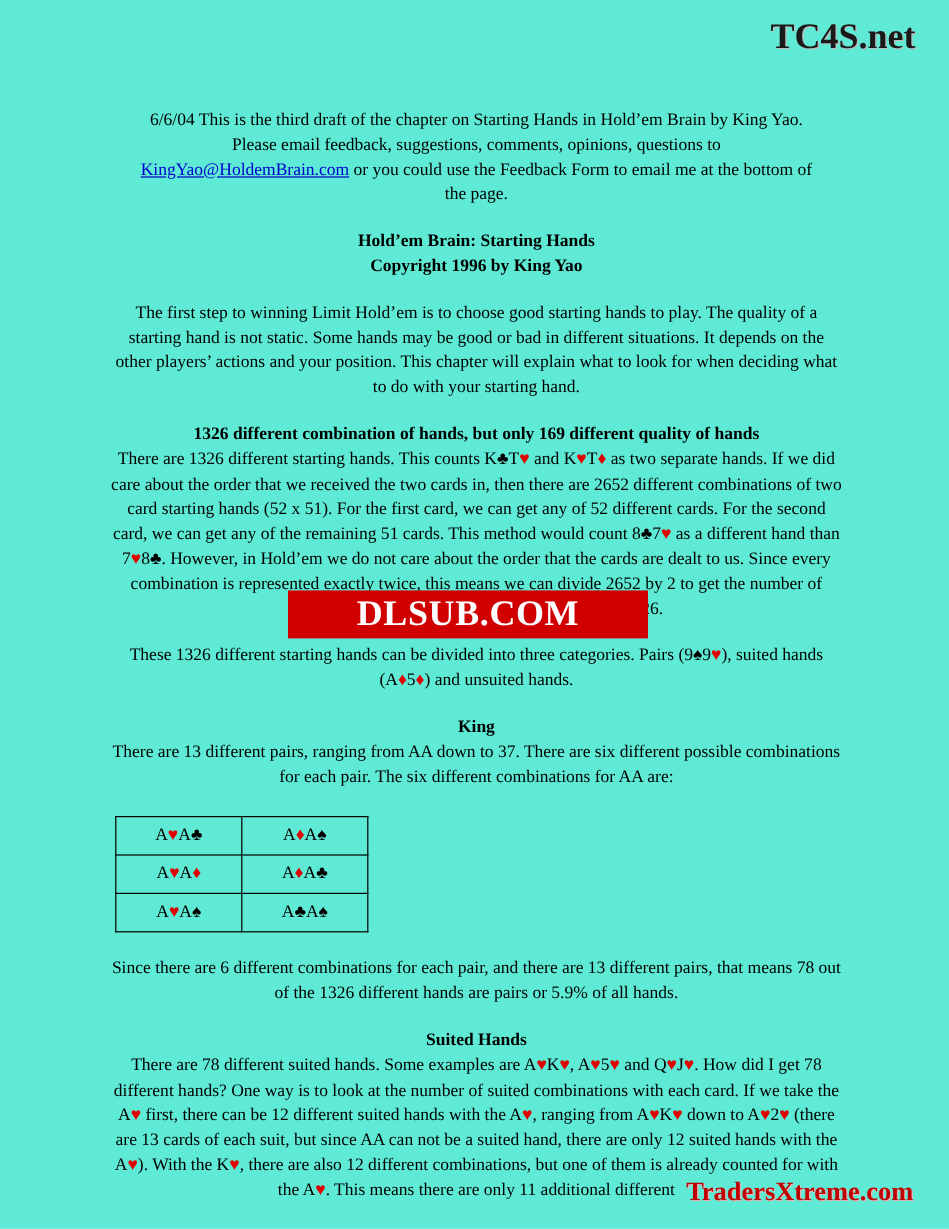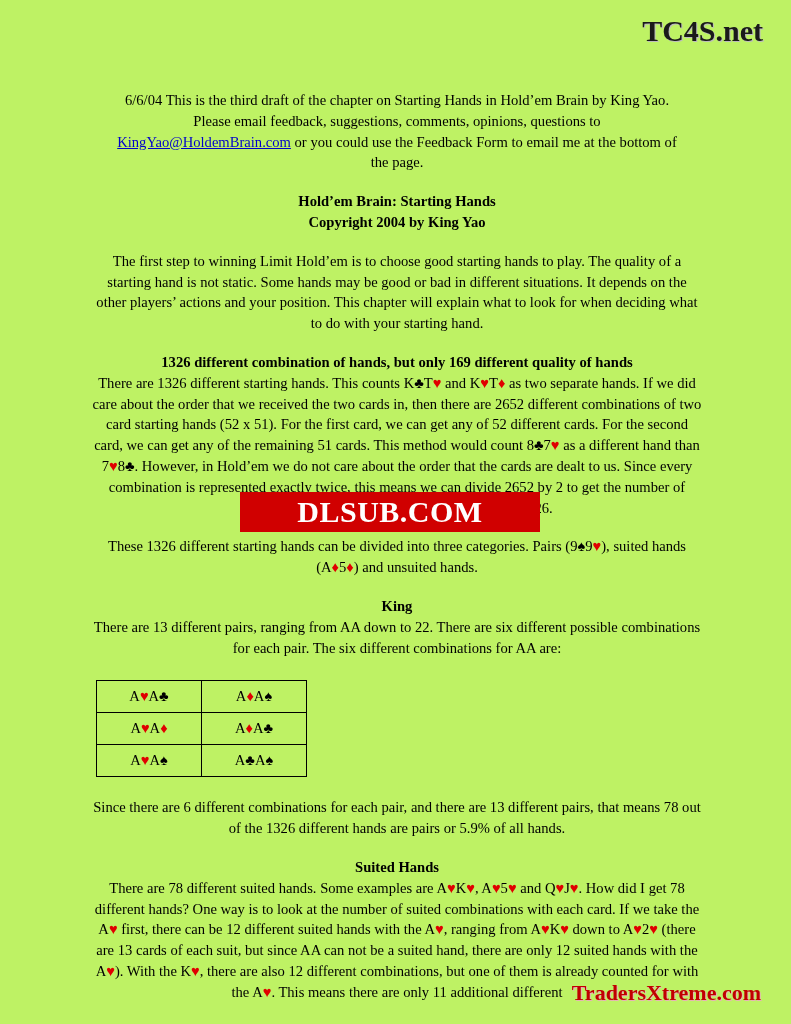--- a/index.html
+++ b/index.html
@@ -13,21 +13,21 @@
     position: relative;
     font-family: "Liberation Serif", serif;
     color: #000000;
     overflow: hidden;
   }
   .page {
     position: absolute;
     left: 0; top: 0;
     width: 791px;
     height: 1024px;
-    background: #bef264;
+    background: #5eead4;
   }
   
   .watermark-top {
     position: absolute;
     right: 28px;
     top: 14px;
     font-family: "Liberation Serif", serif;
     font-size: 30px;
     font-weight: bold;
     color: #1a1a1a;
@@ -123,36 +123,36 @@
 
     <div class="para">
       <span>6/6/04 This is the third draft of the chapter on Starting Hands in Hold’em Brain by King Yao.</span><br>
       <span>Please email feedback, suggestions, comments, opinions, questions to</span><br>
       <a class="link" href="#">KingYao@HoldemBrain.com</a><span> or you could use the Feedback Form to email me at the bottom of</span><br>
       <span>the page.</span>
     </div>
 
     <div class="para">
       <span class="bold">Hold’em Brain: Starting Hands</span><br>
-      <span class="bold">Copyright 2004 by King Yao</span>
+      <span class="bold">Copyright 1996 by King Yao</span>
     </div>
 
     <div class="para">The first step to winning Limit Hold’em is to choose good starting hands to play.  The quality of a starting hand is not static.  Some hands may be good or bad in different situations.  It depends on the other players’ actions and your position.  This chapter will explain what to look for when deciding what to do with your starting hand.</div>
 
     <div class="heading">1326 different combination of hands, but only 169 different quality of hands</div>
     <div class="para">
       <span>There are 1326 different starting hands.  This counts K</span><span class="black">♣</span><span>T</span><span class="red">♥</span><span> and  K</span><span class="red">♥</span><span>T</span><span class="red">♦</span><span> as two separate hands.  If we did care about the order that we received the two cards in, then there are 2652 different combinations of two card starting hands (52 x 51).  For the first card, we can get any of 52 different cards.  For the second card, we can get any of the remaining 51 cards.  This method would count </span><span>8</span><span class="black">♣</span><span>7</span><span class="red">♥</span><span> as a different hand than 7</span><span class="red">♥</span><span>8</span><span class="black">♣</span><span>.  However, in Hold’em we do not care about the order that the cards are dealt to us.  Since every combination is represented exactly twice, this means we can divide 2652 by 2 to get the number of different combination of hands, and that equals 1326.</span>
     </div>
 
     <div class="para">
       <span>These 1326 different starting hands can be divided into three categories.  Pairs (9</span><span class="black">♠</span><span>9</span><span class="red">♥</span><span>), suited hands (A</span><span class="red">♦</span><span>5</span><span class="red">♦</span><span>) and unsuited hands.</span>
     </div>
 
     <div class="heading">King</div>
-    <div class="para-tight">There are 13 different pairs, ranging from AA down to 22.  There are six different possible combinations for each pair.  The six different combinations for AA are:</div>
+    <div class="para-tight">There are 13 different pairs, ranging from AA down to 37.  There are six different possible combinations for each pair.  The six different combinations for AA are:</div>
 
     <table class="combos">
       <tbody>
         <tr>
           <td><span><span class="black">A</span><span class="red">♥</span><span class="black">A</span><span class="black">♣</span></span></td>
           <td><span><span class="black">A</span><span class="red">♦</span><span class="black">A</span><span class="black">♠</span></span></td>
         </tr>
         <tr>
           <td><span><span class="black">A</span><span class="red">♥</span><span class="black">A</span><span class="red">♦</span></span></td>
           <td><span><span class="black">A</span><span class="red">♦</span><span class="black">A</span><span class="black">♣</span></span></td>

